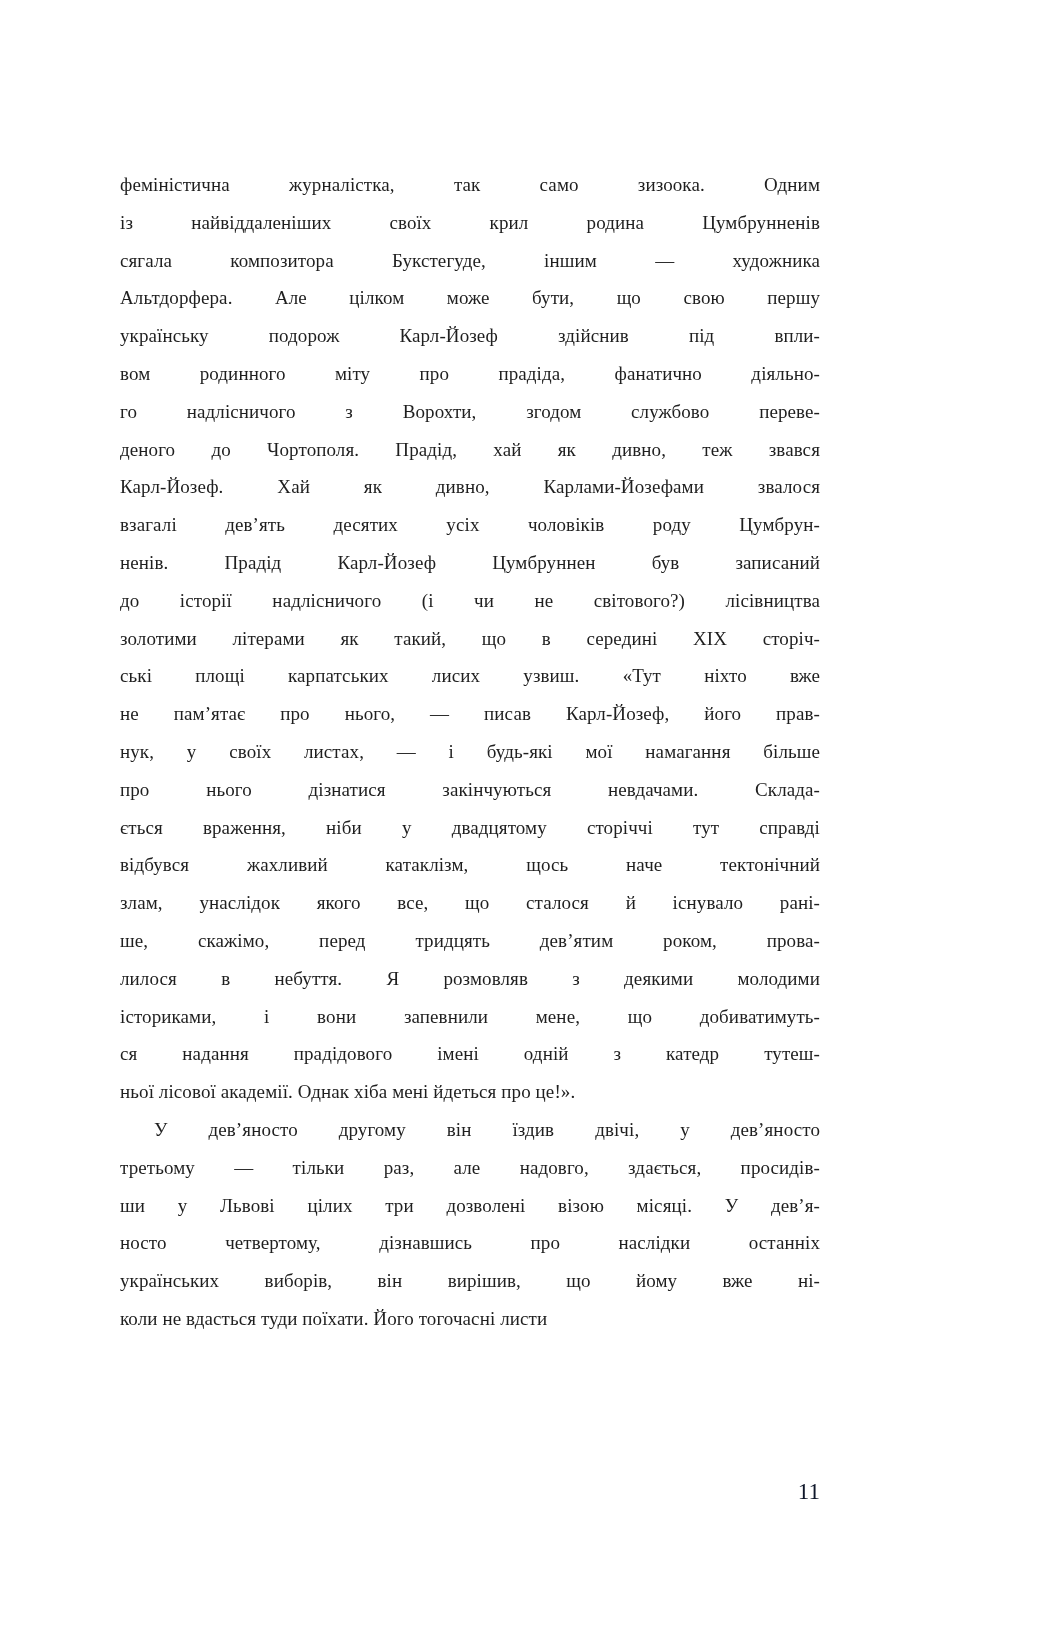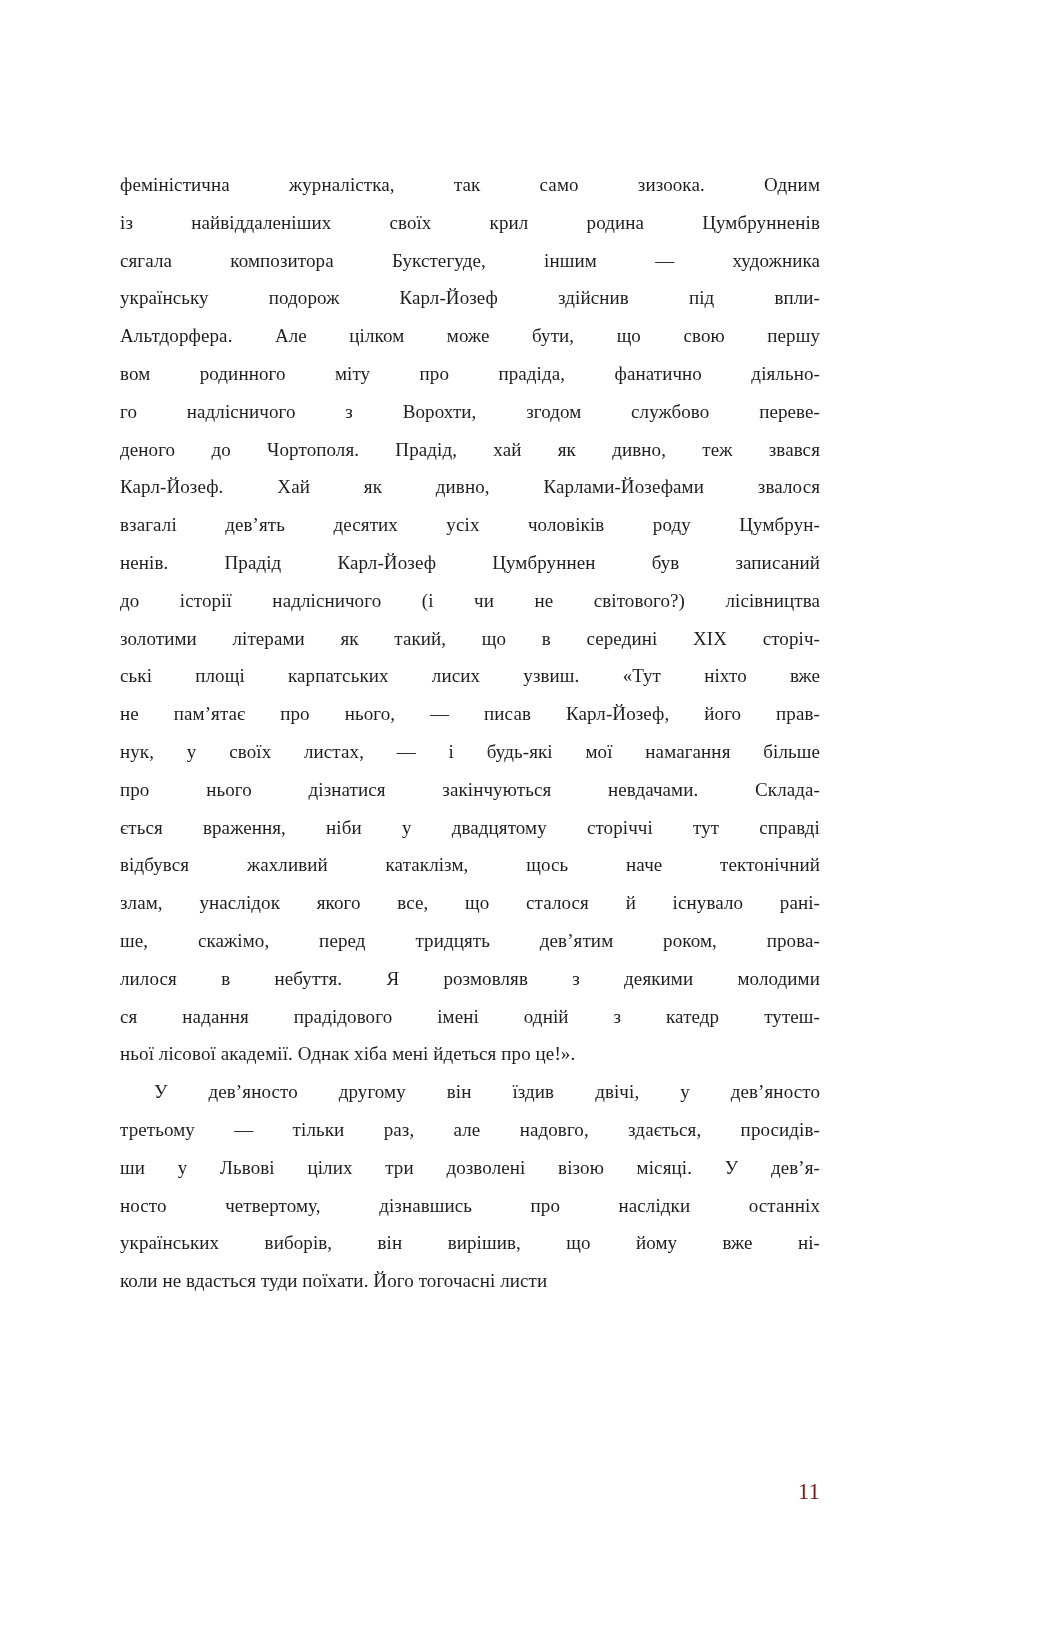--- a/index.html
+++ b/index.html
@@ -66,54 +66,55 @@
   }
 
   #page-number {
     position: absolute;
     left: 120px;
     top: 1478px;
     width: 700px;
     text-align: right;
     font-size: 23px;
     line-height: 28px;
-    color: #7f1d1d;
+    color: #0f172a;
     font-family: "Liberation Serif", "DejaVu Serif", serif;
   }
 </style>
 </head>
 <body>
 
 <div id="page">
 
   <div id="text-block">
 
     <p class="para">
       <span class="line"><span class="j">феміністична журналістка, так само зизоока. Одним</span></span>
       <span class="line"><span class="j">із найвіддаленіших своїх крил родина Цумбрунненів</span></span>
       <span class="line"><span class="j">сягала композитора Букстегуде, іншим — художника</span></span>
+      <span class="line"><span class="j">Альтдорфера. Але цілком може бути, що свою першу</span></span>
       <span class="line"><span class="j">українську подорож Карл-Йозеф здійснив під впли-</span></span>
-      <span class="line"><span class="j">Альтдорфера. Але цілком може бути, що свою першу</span></span>
       <span class="line"><span class="j">вом родинного міту про прадіда, фанатично діяльно-</span></span>
       <span class="line"><span class="j">го надлісничого з Ворохти, згодом службово переве-</span></span>
       <span class="line"><span class="j">деного до Чортополя. Прадід, хай як дивно, теж звався</span></span>
       <span class="line"><span class="j">Карл-Йозеф. Хай як дивно, Карлами-Йозефами звалося</span></span>
       <span class="line"><span class="j">взагалі дев’ять десятих усіх чоловіків роду Цумбрун-</span></span>
       <span class="line"><span class="j">ненів. Прадід Карл-Йозеф Цумбруннен був записаний</span></span>
       <span class="line"><span class="j">до історії надлісничого (і чи не світового?) лісівництва</span></span>
       <span class="line"><span class="j">золотими літерами як такий, що в середині XIX сторіч-</span></span>
       <span class="line"><span class="j">ські площі карпатських лисих узвиш. «Тут ніхто вже</span></span>
       <span class="line"><span class="j">не пам’ятає про нього, — писав Карл-Йозеф, його прав-</span></span>
       <span class="line"><span class="j">нук, у своїх листах, — і будь-які мої намагання більше</span></span>
       <span class="line"><span class="j">про нього дізнатися закінчуються невдачами. Склада-</span></span>
       <span class="line"><span class="j">ється враження, ніби у двадцятому сторіччі тут справді</span></span>
       <span class="line"><span class="j">відбувся жахливий катаклізм, щось наче тектонічний</span></span>
       <span class="line"><span class="j">злам, унаслідок якого все, що сталося й існувало рані-</span></span>
       <span class="line"><span class="j">ше, скажімо, перед тридцять дев’ятим роком, прова-</span></span>
       <span class="line"><span class="j">лилося в небуття. Я розмовляв з деякими молодими</span></span>
+      <span class="line"><span class="j">істориками, і вони запевнили мене, що добиватимуть-</span></span>
       <span class="line"><span class="j">ся надання прадідового імені одній з катедр тутеш-</span></span>
       <span class="line last"><span class="j">ньої лісової академії. Однак хіба мені йдеться про це!».</span></span>
     </p>
 
     <p class="para">
       <span class="line indent"><span class="j">У дев’яносто другому він їздив двічі, у дев’яносто</span></span>
       <span class="line"><span class="j">третьому — тільки раз, але надовго, здається, просидів-</span></span>
       <span class="line"><span class="j">ши у Львові цілих три дозволені візою місяці. У дев’я-</span></span>
       <span class="line"><span class="j">носто четвертому, дізнавшись про наслідки останніх</span></span>
       <span class="line"><span class="j">українських виборів, він вирішив, що йому вже ні-</span></span>

